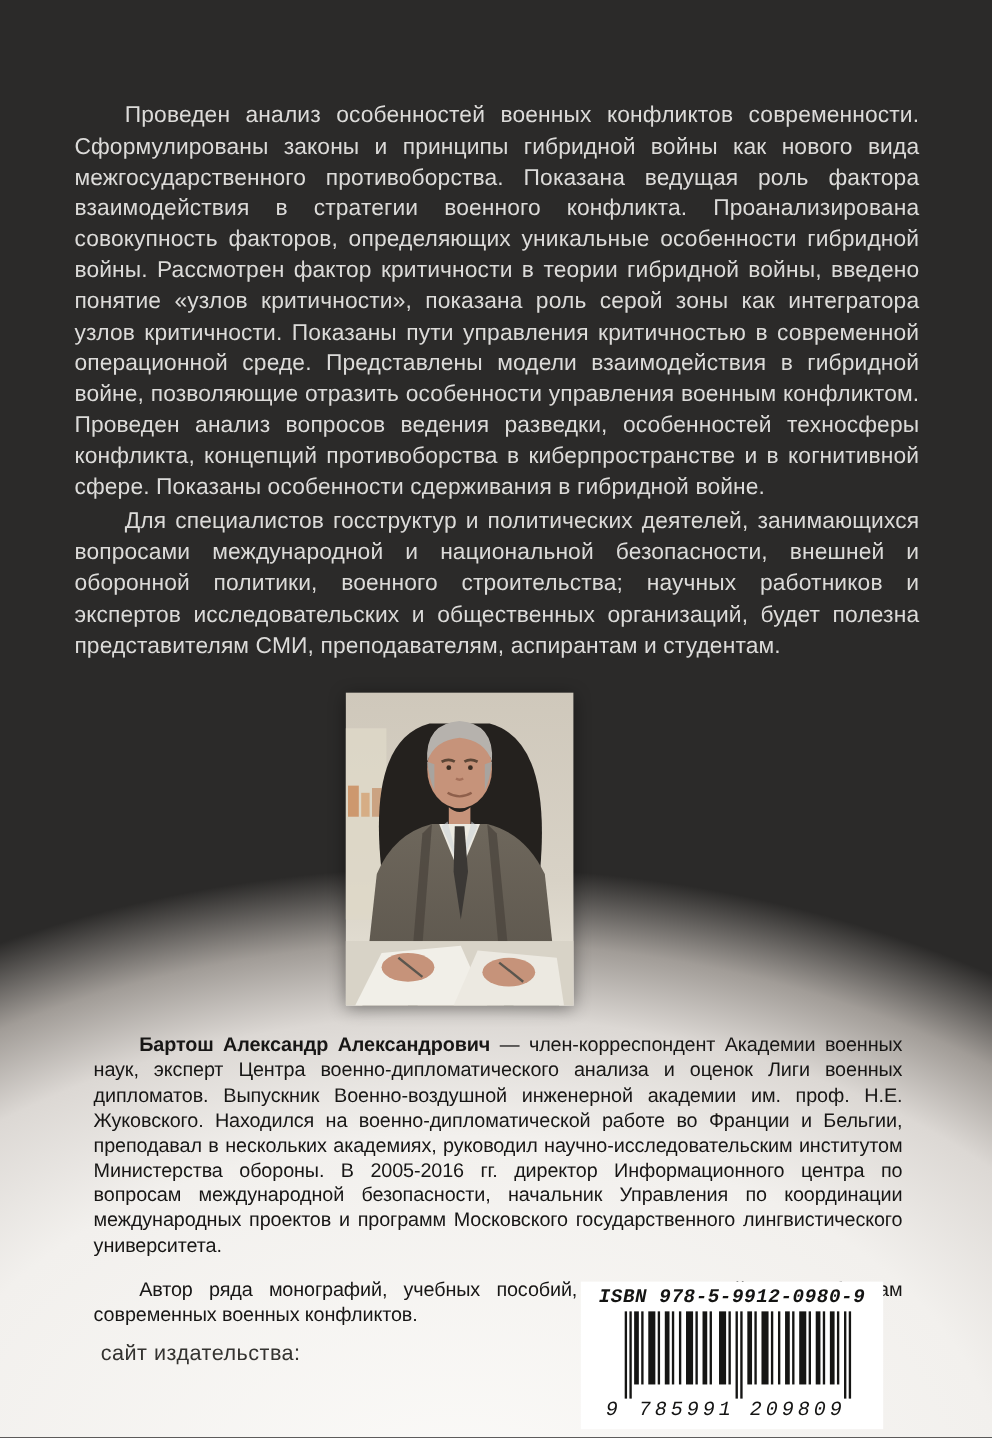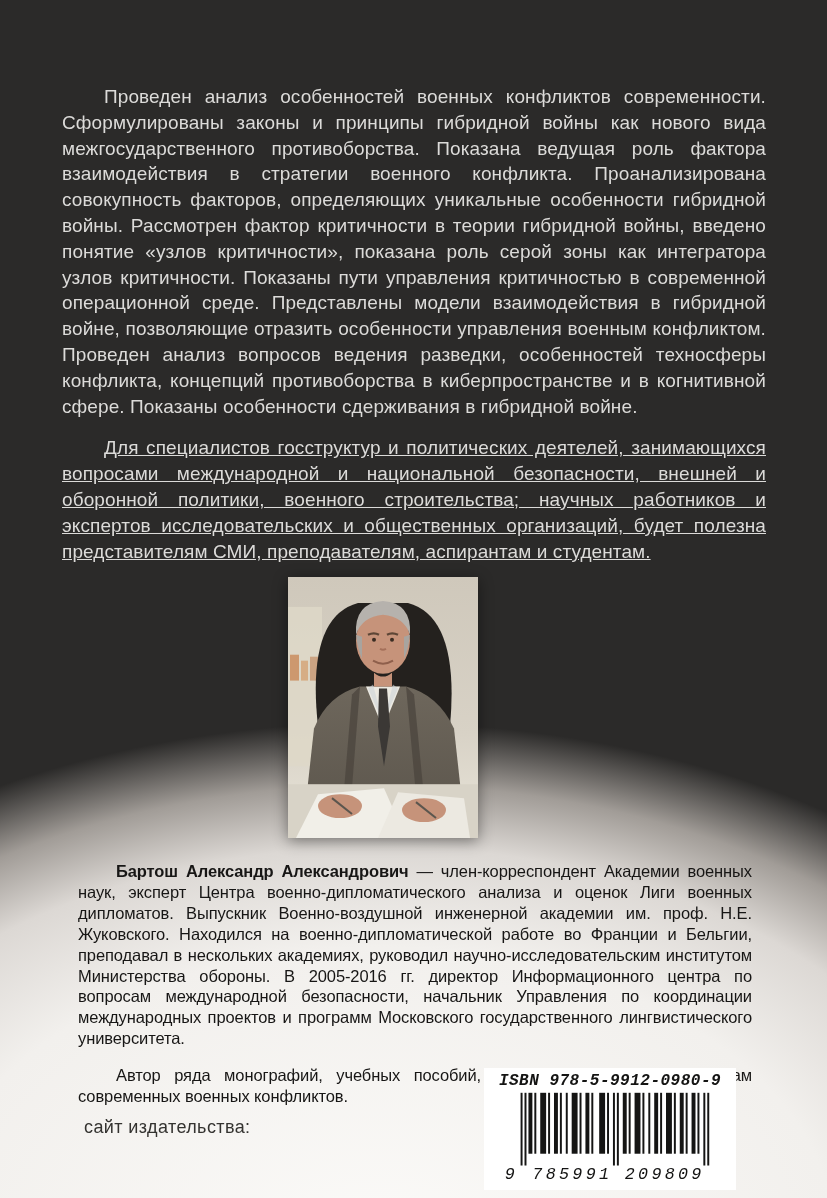--- a/index.html
+++ b/index.html
@@ -14,21 +14,21 @@
         #fbfaf8 0%, #f2f0ed 48%, #dcd8d4 64%, #a19c97 74%, rgba(43,42,41,0) 84%),
       #2b2a29;
   }
   
   .annotation{
     position:absolute;left:62px;top:84px;width:704px;
     color:#dcdbd9;font-size:19px;line-height:25.8px;
     text-align:justify;letter-spacing:.1px;
   }
   .annotation p{margin:0;text-indent:42px;}
-  .annotation p + p{margin-top:16px;text-decoration:underline;}
+  .annotation p + p{margin-top:3px;}
   
   .photo{
     position:absolute;left:288px;top:577px;width:190px;height:261px;
     box-shadow:0 3px 14px rgba(0,0,0,.45);
   }
   .photo svg{display:block;width:100%;height:100%;}
   
   .bio{
     position:absolute;left:62px;top:845px;width:706px;
     color:#171615;font-size:16.5px;line-height:20.9px;

